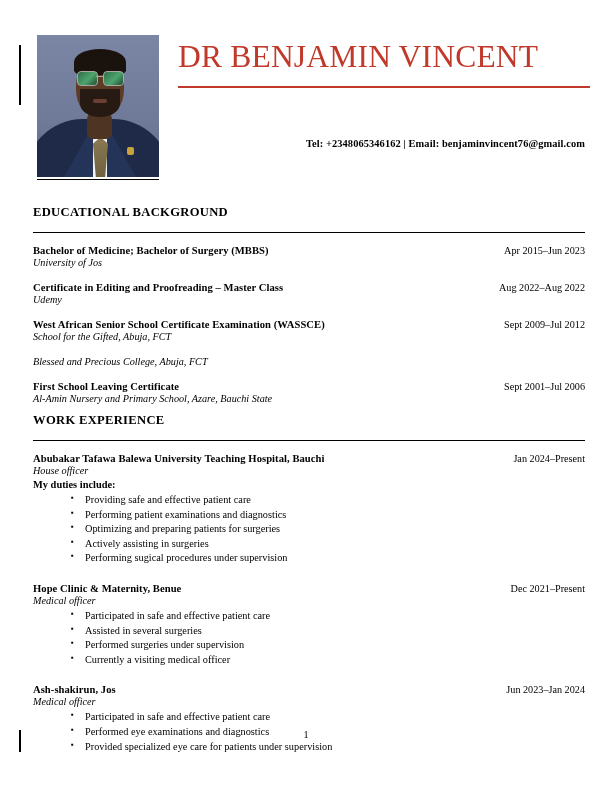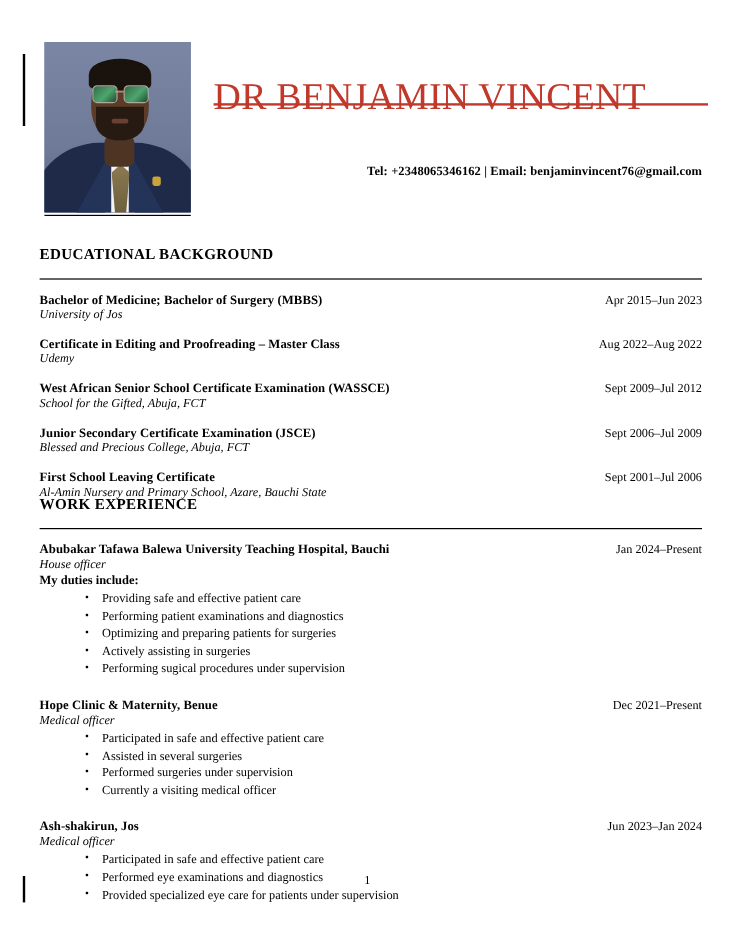--- a/index.html
+++ b/index.html
@@ -144,21 +144,21 @@
     width: 7px; height: 0; border-top: 1.4px solid #a9a9a0;
   }
   .p-pin {
     position: absolute; left: 90px; bottom: 22px;
     width: 7px; height: 8px; background: #caa23a; border-radius: 2px;
   }
 
   .name-title {
     position: absolute;
     left: 178px;
-    top: 64px;
+    top: 40px;
     width: 412px;
     font-size: 31.5px;
     line-height: 1.06;
     font-weight: 400;
     letter-spacing: .2px;
     color: #c0392b;
     white-space: nowrap;
     font-family: "Liberation Serif", "DejaVu Serif", serif;
   }
   .name-underline {
@@ -312,24 +312,20 @@
           <div class="entry-sub">Udemy</div>
         </div>
         <div class="entry edu-entry">
           <div class="entry-row">
             <div class="entry-title">West African Senior School Certificate Examination (WASSCE)</div>
             <div class="entry-date">Sept 2009–Jul 2012</div>
           </div>
           <div class="entry-sub">School for the Gifted, Abuja, FCT</div>
         </div>
         <div class="entry edu-entry">
-          <div class="entry-row">
-            <div class="entry-title">Junior Secondary Certificate Examination (JSCE)</div>
-            <div class="entry-date">Sept 2006–Jul 2009</div>
-          </div>
           <div class="entry-sub">Blessed and Precious College, Abuja, FCT</div>
         </div>
         <div class="entry edu-entry">
           <div class="entry-row">
             <div class="entry-title">First School Leaving Certificate</div>
             <div class="entry-date">Sept 2001–Jul 2006</div>
           </div>
           <div class="entry-sub">Al-Amin Nursery and Primary School, Azare, Bauchi State</div>
         </div>
       </div>

